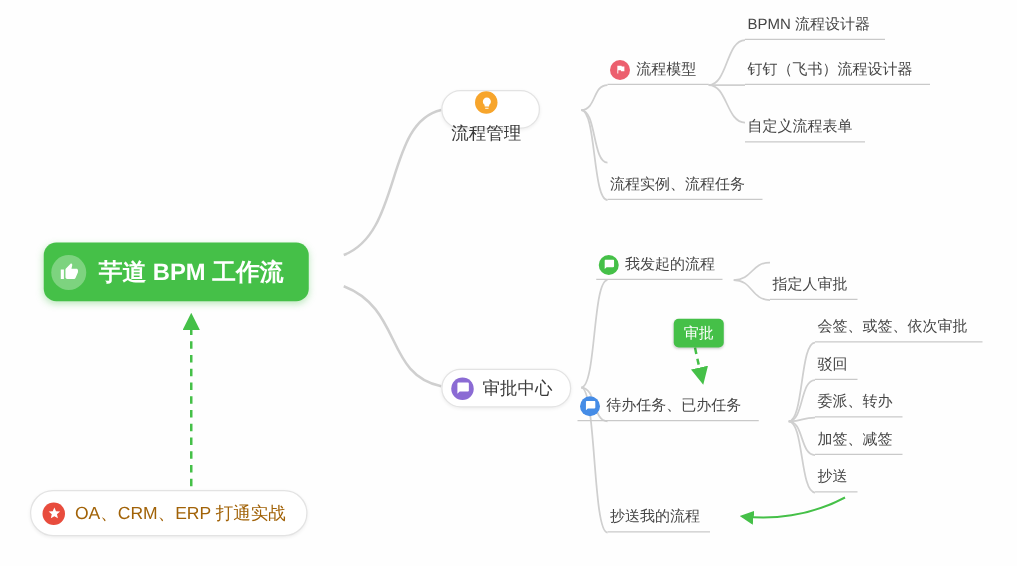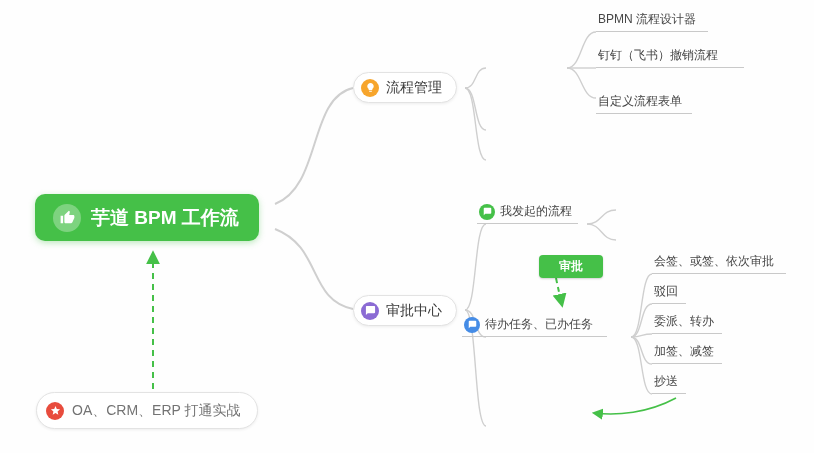--- a/index.html
+++ b/index.html
@@ -5,31 +5,31 @@
   html,body{margin:0;padding:0;background:#fff;}
   .canvas{
     position:relative;width:814px;height:453px;background:#fefefe;overflow:hidden;
     font-family:"Liberation Sans",sans-serif;color:#3d3d3d;
   }
   .connector-layer{position:absolute;left:0;top:0;width:814px;height:453px;pointer-events:none;}
 
   
   .root-node{
     position:absolute;left:35px;top:194px;height:47px;display:flex;align-items:center;gap:10px;
-    padding:0 20px 0 18px;background:#45C048;border-radius:10px;color:#fff;
+    padding:0 20px 0 6px;background:#45C048;border-radius:10px;color:#fff;
     font-size:19px;font-weight:bold;box-shadow:0 2px 6px rgba(69,192,72,.35);box-sizing:border-box;
   }
   .root-icon{width:28px;height:28px;border-radius:50%;background:rgba(255,255,255,.3);
     display:flex;align-items:center;justify-content:center;flex:0 0 28px;}
 
   
   .note-node{
-    position:absolute;left:36px;top:392px;height:37px;display:flex;align-items:center;gap:8px;
+    position:absolute;left:24px;top:392px;height:37px;display:flex;align-items:center;gap:8px;
     padding:0 16px 0 9px;background:#fff;border:1px solid #E3E3E3;border-radius:19px;
-    box-shadow:0 1px 3px rgba(0,0,0,.07);font-size:14px;color:#737373;box-sizing:border-box;
+    box-shadow:0 1px 3px rgba(0,0,0,.07);font-size:14px;color:#a16207;box-sizing:border-box;
   }
 
   
   .branch{
     position:absolute;height:31px;display:flex;align-items:center;gap:7px;
     padding:0 14px 0 7px;background:#fff;border:1px solid #E3E3E3;border-radius:16px;
     box-shadow:0 1px 3px rgba(0,0,0,.07);font-size:14px;color:#3a3a3a;box-sizing:border-box;
   }
   .circle-icon{border-radius:50%;display:flex;align-items:center;justify-content:center;}
   .ci18{width:18px;height:18px;flex:0 0 18px;}
@@ -37,22 +37,22 @@
 
   
   .tnode{
     position:absolute;display:flex;align-items:center;gap:5px;
     padding:2px 6px 4px 2px;border-bottom:1px solid #C9C9C9;
     font-size:12px;color:#464646;white-space:nowrap;box-sizing:border-box;height:22px;
   }
 
   
   .relation-tag{
-    position:absolute;left:539px;top:255px;padding:3px 20px;background:#45C048;color:#fff;
-    font-size:12px;border-radius:4px;box-shadow:0 1px 2px rgba(0,0,0,.18);font-weight:bold;
+    position:absolute;left:539px;top:255px;padding:3px 8px;background:#45C048;color:#fff;
+    font-size:12px;border-radius:4px;box-shadow:0 1px 2px rgba(0,0,0,.18);
   }
   svg.glyph{display:block;}
 </style>
 </head>
 <body>
 
 <div class="canvas">
 
   <svg class="connector-layer" viewBox="0 0 814 453">
     <defs>
@@ -100,59 +100,73 @@
 
   <div class="note-node">
     <span class="circle-icon ci18" style="background:#E84C3D">
       <svg class="glyph" width="11" height="11" viewBox="0 0 24 24">
           <path fill="#fff" d="M12 17.27L18.18 21l-1.64-7.03L22 9.24l-7.19-.61L12 2 9.19 8.63 2 9.24l5.46 4.73L5.82 21z"></path>
         </svg>
     </span>
     <span>OA、CRM、ERP 打通实战</span>
   </div>
 
-  <div class="branch" style="left:353px;top:72px;">
+  <div class="branch" style="left:353px;top:72px;flex-direction:column;">
     <span class="circle-icon ci18" style="background:#F7A52C">
       <svg class="glyph" width="11" height="11" viewBox="0 0 24 24">
           <path fill="#fff" d="M9 21c0 .55.45 1 1 1h4c.55 0 1-.45 1-1v-1H9v1zm3-19C8.14 2 5 5.14 5 9c0 2.38 1.19 4.47 3 5.74V17c0 .55.45 1 1 1h6c.55 0 1-.45 1-1v-2.26c1.81-1.27 3-3.36 3-5.74 0-3.86-3.14-7-7-7z"></path>
         </svg>
     </span>
     <span>流程管理</span>
   </div>
 
   <div class="branch" style="left:353px;top:295px;text-align:right;">
     <span class="circle-icon ci18" style="background:#8B6BD4">
       <svg class="glyph" width="11" height="11" viewBox="0 0 24 24">
           <path fill="#fff" d="M20 2H4c-1.1 0-2 .9-2 2v18l4-4h14c1.1 0 2-.9 2-2V4c0-1.1-.9-2-2-2z"></path>
         </svg>
     </span>
     <span>审批中心</span>
   </div>
 
+  <div class="tnode" style="left:486px;top:46px;width:81px">
+    <span class="circle-icon ci16" style="background:#EC5F6E">
+      <svg class="glyph" width="9" height="9" viewBox="0 0 24 24">
+          <path fill="#fff" d="M14.4 6L14 4H5v17h2v-7h5.6l.4 2h7V6z"></path>
+        </svg>
+    </span>
+    <span>流程模型</span>
+  </div>
 
   <div class="tnode" style="left:596px;top:10px;width:112px">
     <span>BPMN 流程设计器</span>
   </div>
   <div class="tnode" style="left:596px;top:46px;width:148px">
-    <span>钉钉（飞书）撤销流程</span>
+    <span>钉钉（飞书）流程设计器</span>
   </div>
   <div class="tnode" style="left:596px;top:92px;width:96px">
     <span>自定义流程表单</span>
   </div>
 
+  <div class="tnode" style="left:486px;top:138px;width:124px">
+    <span>流程实例、流程任务</span>
+  </div>
 
   <div class="tnode" style="left:477px;top:202px;width:101px">
     <span class="circle-icon ci16" style="background:#45C048">
       <svg class="glyph" width="9" height="9" viewBox="0 0 24 24">
           <path fill="#fff" d="M20 2H4c-1.1 0-2 .9-2 2v18l4-4h14c1.1 0 2-.9 2-2V4c0-1.1-.9-2-2-2z"></path>
         </svg>
     </span>
     <span>我发起的流程</span>
   </div>
 
+  <div class="tnode" style="left:616px;top:218px;width:70px">
+    <span>指定人审批</span>
+  </div>
 
   <div class="tnode" style="left:462px;top:315px;width:145px">
     <span class="circle-icon ci16" style="background:#458CE6">
       <svg class="glyph" width="9" height="9" viewBox="0 0 24 24">
           <path fill="#fff" d="M20 2H4c-1.1 0-2 .9-2 2v18l4-4h14c1.1 0 2-.9 2-2V4c0-1.1-.9-2-2-2z"></path>
         </svg>
     </span>
     <span>待办任务、已办任务</span>
   </div>
 
@@ -165,18 +179,21 @@
   <div class="tnode" style="left:652px;top:312px;width:70px">
     <span>委派、转办</span>
   </div>
   <div class="tnode" style="left:652px;top:342px;width:70px">
     <span>加签、减签</span>
   </div>
   <div class="tnode" style="left:652px;top:372px;width:34px">
     <span>抄送</span>
   </div>
 
+  <div class="tnode" style="left:486px;top:404px;width:82px">
+    <span>抄送我的流程</span>
+  </div>
 
   <div class="relation-tag">
     <span>审批</span>
   </div>
 
 </div>
 
 </body></html>

